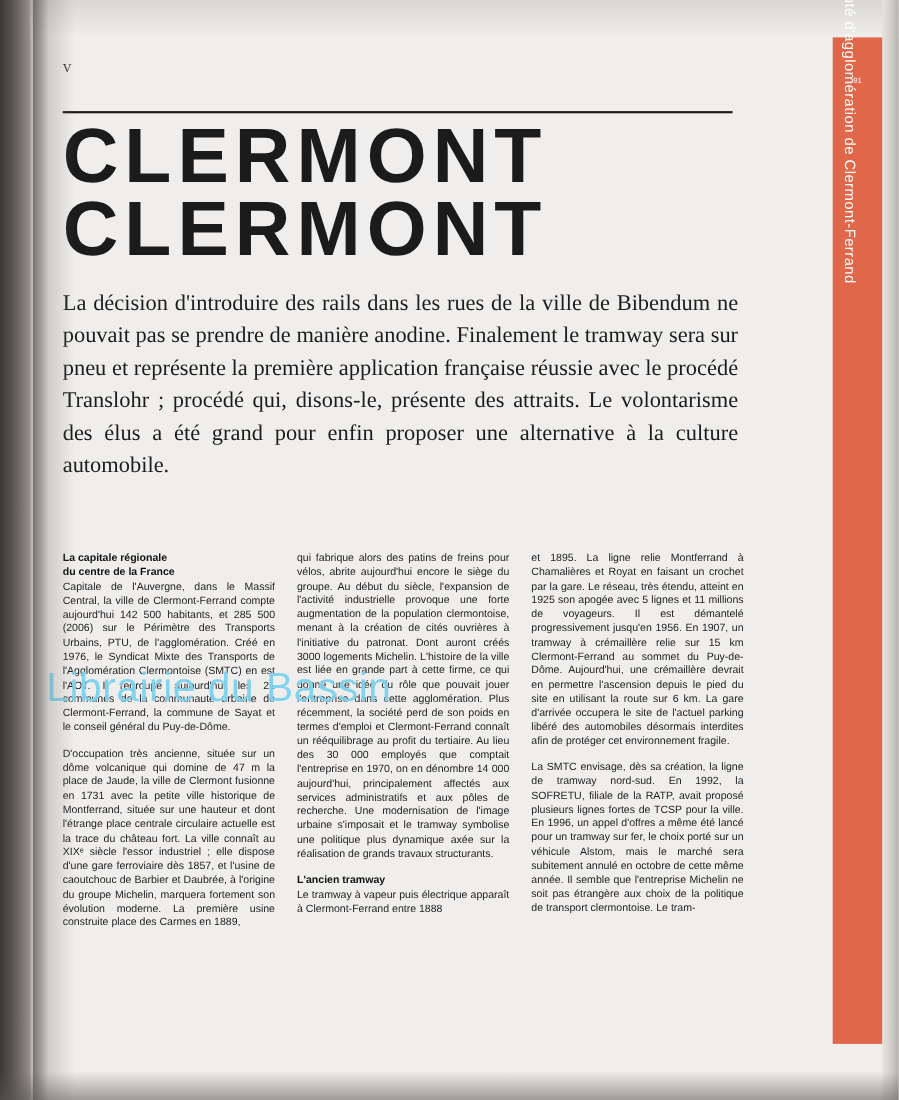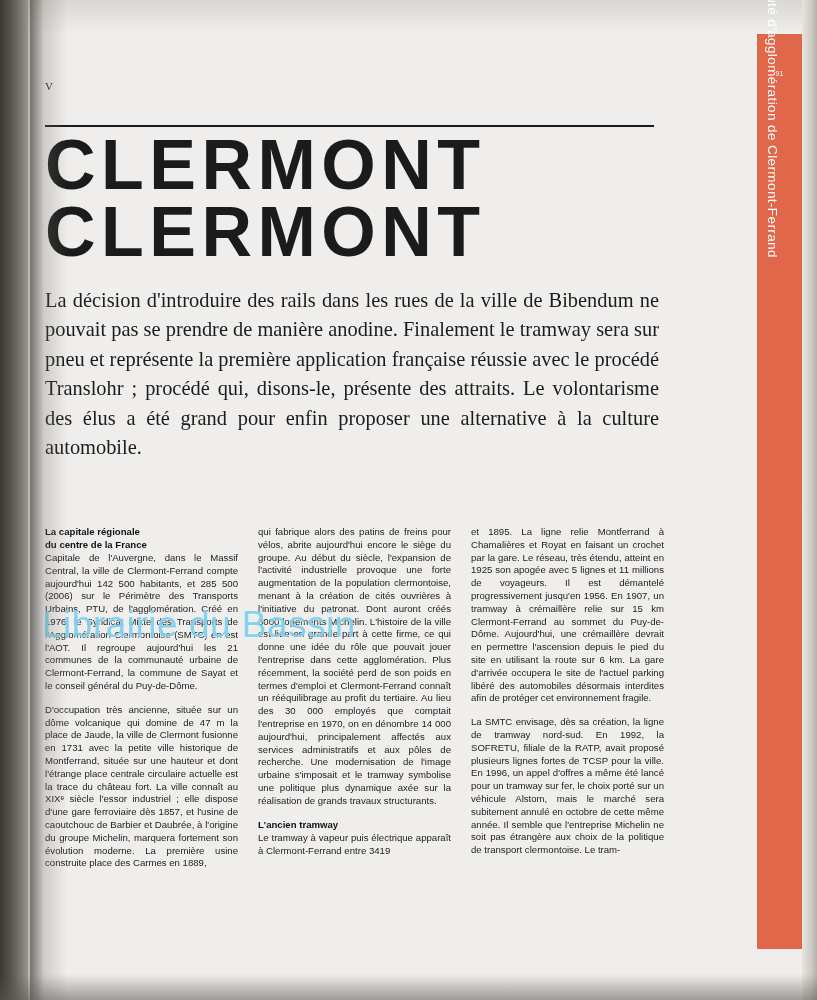--- a/index.html
+++ b/index.html
@@ -95,25 +95,24 @@
   .paper-right-edge {
     position: absolute;
     right: 0; top: 0;
     width: 15px; height: 1000px;
     background: linear-gradient(90deg, #e7e4e0 0%, #cfcbc6 60%, #b5b0aa 100%);
   }
 
   
   .content {
     position: absolute;
-    left: 45px;
+    left: 57px;
     top: 0;
     width: 710px;
     height: 772px;
-    margin-top: 24px;
   }
   .folio-mark {
     position: absolute;
     left: 0;
     top: 56px;
     font-size: 11px;
     color: #2a2a2a;
     font-family: "Liberation Serif", serif;
   }
   .rule {
@@ -230,21 +229,21 @@
 
       <div class="col">
         <h3>La capitale régionale<br>du centre de la France</h3>
         <p>Capitale de l'Auvergne, dans le Massif Central, la ville de Clermont-Ferrand compte aujourd'hui 142 500 habitants, et 285 500 (2006) sur le Périmètre des Transports Urbains, PTU, de l'agglomération. Créé en 1976, le Syndicat Mixte des Transports de l'Agglomération Clermontoise (SMTC) en est l'AOT. Il regroupe aujourd'hui les 21 communes de la communauté urbaine de Clermont-Ferrand, la commune de Sayat et le conseil général du Puy-de-Dôme.</p>
         <p class="gap">D'occupation très ancienne, située sur un dôme volcanique qui domine de 47 m la place de Jaude, la ville de Clermont fusionne en 1731 avec la petite ville historique de Montferrand, située sur une hauteur et dont l'étrange place centrale circulaire actuelle est la trace du château fort. La ville connaît au XIXᵉ siècle l'essor industriel ; elle dispose d'une gare ferroviaire dès 1857, et l'usine de caoutchouc de Barbier et Daubrée, à l'origine du groupe Michelin, marquera fortement son évolution moderne. La première usine construite place des Carmes en 1889,</p>
       </div>
 
       <div class="col">
         <p>qui fabrique alors des patins de freins pour vélos, abrite aujourd'hui encore le siège du groupe. Au début du siècle, l'expansion de l'activité industrielle provoque une forte augmentation de la population clermontoise, menant à la création de cités ouvrières à l'initiative du patronat. Dont auront créés 3000 logements Michelin. L'histoire de la ville est liée en grande part à cette firme, ce qui donne une idée du rôle que pouvait jouer l'entreprise dans cette agglomération. Plus récemment, la société perd de son poids en termes d'emploi et Clermont-Ferrand connaît un rééquilibrage au profit du tertiaire. Au lieu des 30 000 employés que comptait l'entreprise en 1970, on en dénombre 14 000 aujourd'hui, principalement affectés aux services administratifs et aux pôles de recherche. Une modernisation de l'image urbaine s'imposait et le tramway symbolise une politique plus dynamique axée sur la réalisation de grands travaux structurants.</p>
         <h3 class="gap">L'ancien tramway</h3>
-        <p>Le tramway à vapeur puis électrique apparaît à Clermont-Ferrand entre 3419</p>
+        <p>Le tramway à vapeur puis électrique apparaît à Clermont-Ferrand entre 1888</p>
       </div>
 
       <div class="col">
         <p>et 1895. La ligne relie Montferrand à Chamalières et Royat en faisant un crochet par la gare. Le réseau, très étendu, atteint en 1925 son apogée avec 5 lignes et 11 millions de voyageurs. Il est démantelé progressivement jusqu'en 1956. En 1907, un tramway à crémaillère relie sur 15 km Clermont-Ferrand au sommet du Puy-de-Dôme. Aujourd'hui, une crémaillère devrait en permettre l'ascension depuis le pied du site en utilisant la route sur 6 km. La gare d'arrivée occupera le site de l'actuel parking libéré des automobiles désormais interdites afin de protéger cet environnement fragile.</p>
         <p class="gap">La SMTC envisage, dès sa création, la ligne de tramway nord-sud. En 1992, la SOFRETU, filiale de la RATP, avait proposé plusieurs lignes fortes de TCSP pour la ville. En 1996, un appel d'offres a même été lancé pour un tramway sur fer, le choix porté sur un véhicule Alstom, mais le marché sera subitement annulé en octobre de cette même année. Il semble que l'entreprise Michelin ne soit pas étrangère aux choix de la politique de transport clermontoise. Le tram-</p>
       </div>
 
     </div>
   </div>
 

